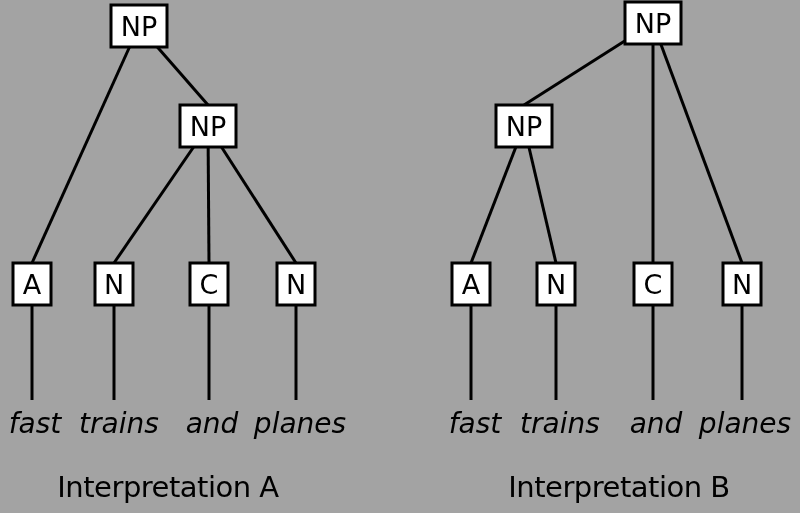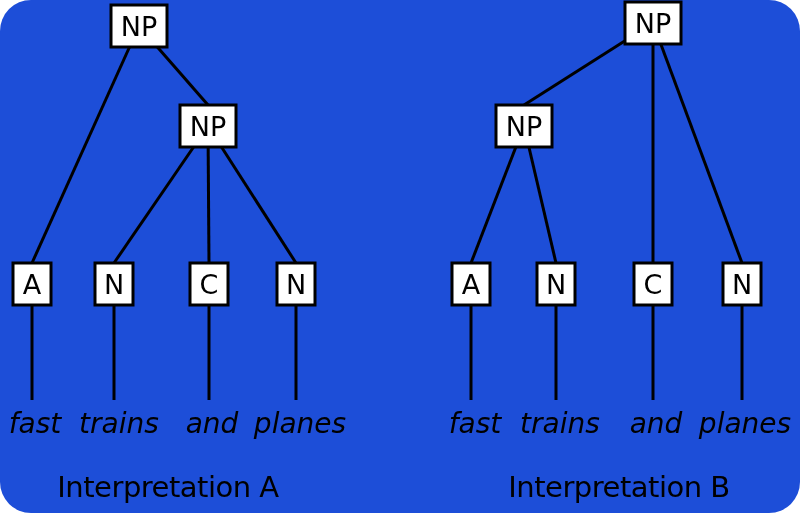--- a/index.html
+++ b/index.html
@@ -1,23 +1,22 @@
 <!DOCTYPE html>
 <html><head>
 <meta charset="utf-8">
 <style>
   html, body { margin: 0; padding: 0; background: #ffffff; }
   .page {
     position: relative;
     width: 800px;
     height: 513px;
-    background: #1d4ed8;
+    background: #a3a3a3;
     overflow: hidden;
     font-family: "DejaVu Sans", sans-serif;
-    border-radius: 31px;
   }
   svg { position: absolute; left: 0; top: 0; }
   .node-label {
     font-family: "DejaVu Sans", sans-serif;
     font-size: 27px;
     fill: #000000;
   }
   .word-label {
     font-family: "DejaVu Sans", sans-serif;
     font-style: italic;

